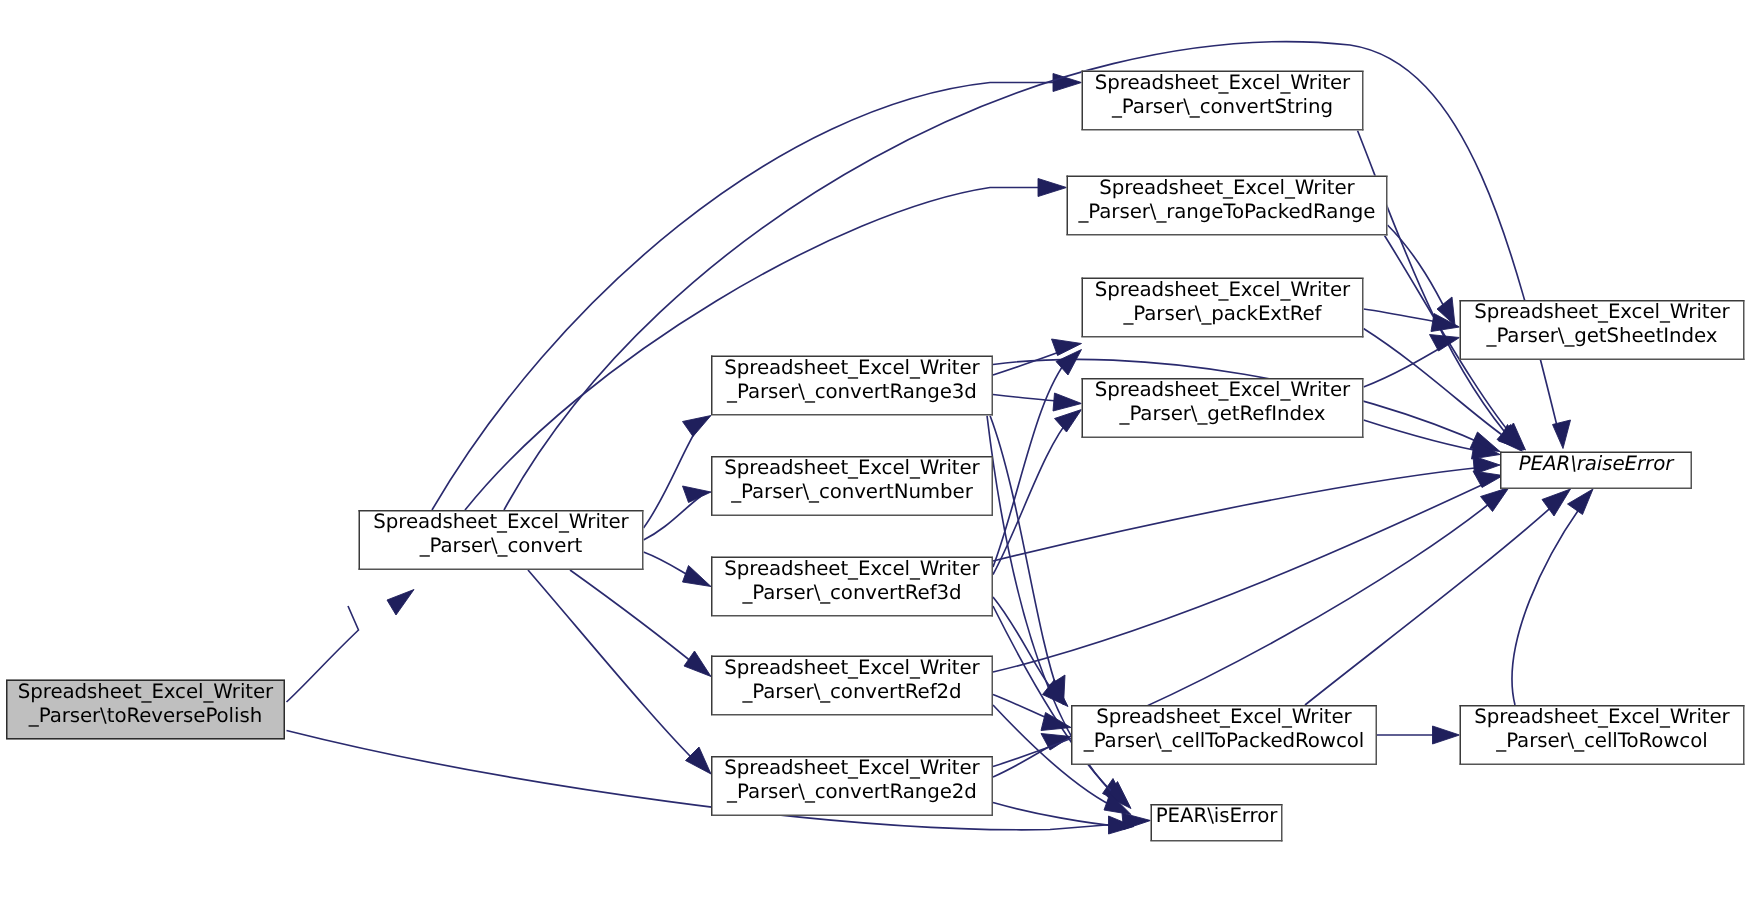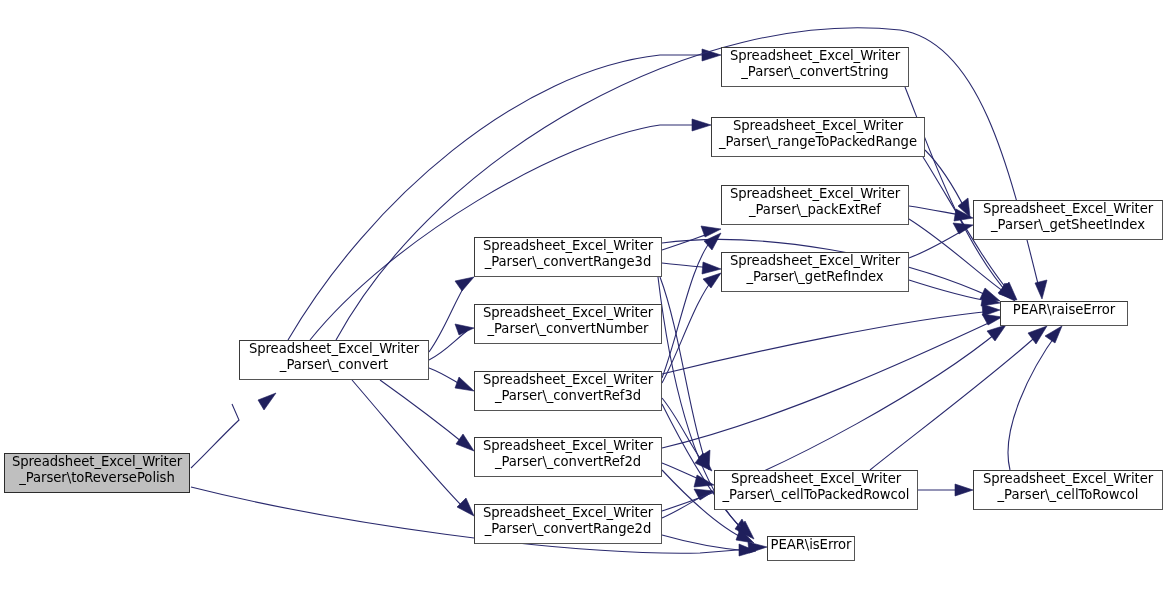--- a/index.html
+++ b/index.html
@@ -142,21 +142,21 @@
         <span class="lbl">Spreadsheet_Excel_Writer
 _Parser\_cellToPackedRowcol</span>
       </div>
       <div class="node" style="left: 767px; top: 536px; width: 88px; height: 25px;">
         <span class="lbl">PEAR\isError</span>
       </div>
       <div class="node" style="left: 973px; top: 200px; width: 190px; height: 40px;">
         <span class="lbl">Spreadsheet_Excel_Writer
 _Parser\_getSheetIndex</span>
       </div>
-      <div class="node" style="left: 1000px; top: 301px; width: 128px; height: 25px;">
+      <div class="node" style="left: 1000px; top: 301px; width: 128px; height: 25px; font-style: italic;">
         <span class="lbl">PEAR\raiseError</span>
       </div>
       <div class="node" style="left: 973px; top: 470px; width: 190px; height: 40px;">
         <span class="lbl">Spreadsheet_Excel_Writer
 _Parser\_cellToRowcol</span>
       </div>
     </div>
 </div>
 
 </body></html>

